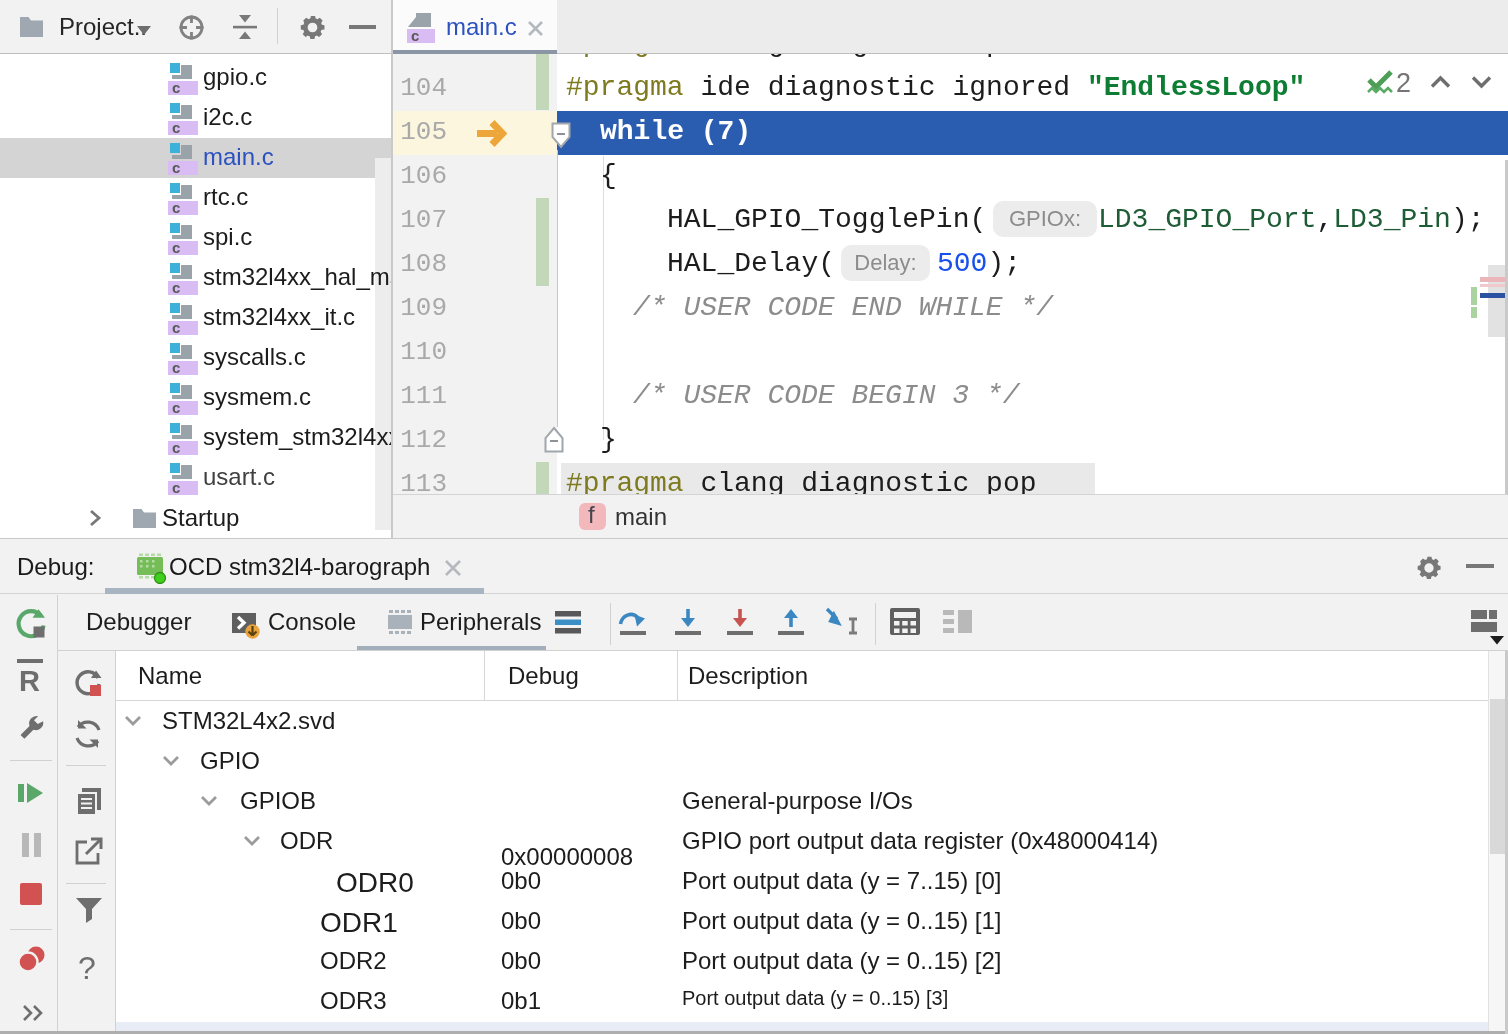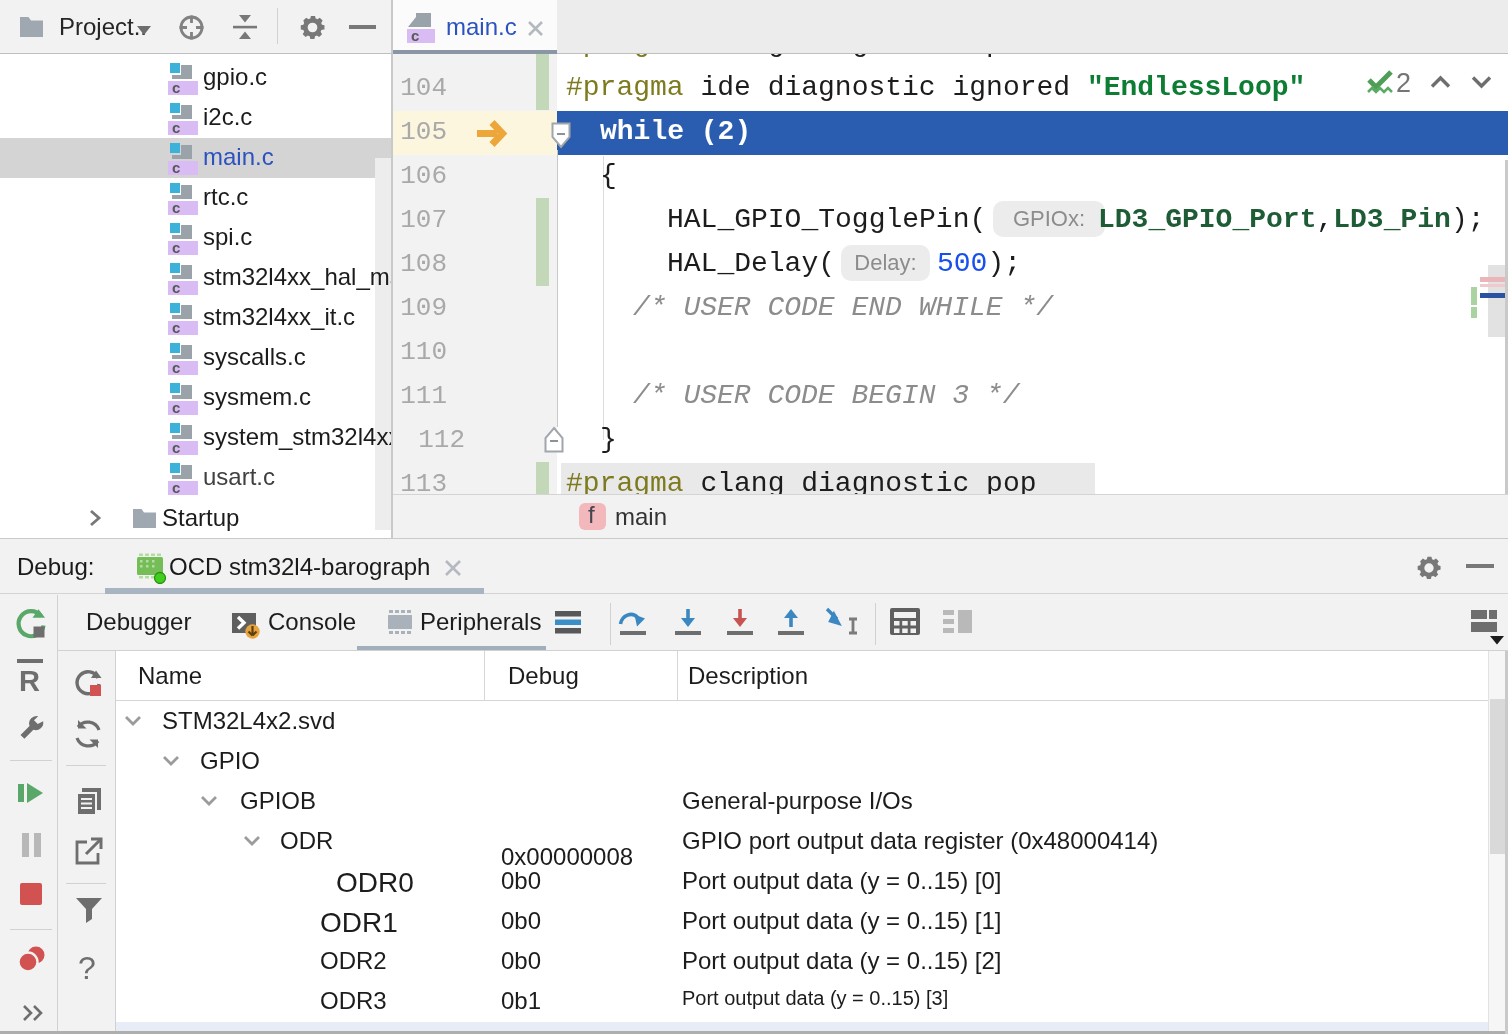--- a/index.html
+++ b/index.html
@@ -3,21 +3,21 @@
 <meta charset="utf-8">
 <style>
 *{margin:0;padding:0;box-sizing:border-box}
 html,body{width:1508px;height:1034px;overflow:hidden}
 body{position:relative;background:#fff;font-family:"Liberation Sans",sans-serif;font-size:24px;color:#1c1c1c}
 .a{position:absolute}
 .mono{font-family:"Liberation Mono",monospace;font-size:28px;line-height:44px;white-space:pre}
 .ln{font-family:"Liberation Mono",monospace;font-size:26px;line-height:44px;color:#a9a9a9;text-align:right;width:54px}
 .olive{color:#7d7a1f}
 .grn{color:#0d7d33;font-weight:bold}
-.mac{color:#1d5c35;font-weight:bold}
+.mac{color:#1d5c35;font-weight:normal}
 .num{color:#1750eb}
 .cmt{color:#8c8c8c;font-style:italic}
 .pill{position:absolute;background:#ececec;border-radius:10px;font-size:22px;color:#8c8c8c;text-align:center;line-height:36px;height:36px}
 .sep-v{position:absolute;width:1px;background:#d1d1d1}
 .sep-h{position:absolute;height:1px;background:#d1d1d1}
 .icon{position:absolute}
 .tabtxt{font-size:24px;color:#1c1c1c}
 </style>
 </head>
 <body>
@@ -40,34 +40,34 @@
 <div class="a" style="left:557px;top:150px;width:1px;height:277px;background:#c8c8c8"></div>
 
 <div class="a ln" style="left:393px;top:66px">104</div>
 <div class="a ln" style="left:393px;top:110px">105</div>
 <div class="a ln" style="left:393px;top:154px">106</div>
 <div class="a ln" style="left:393px;top:198px">107</div>
 <div class="a ln" style="left:393px;top:242px">108</div>
 <div class="a ln" style="left:393px;top:286px">109</div>
 <div class="a ln" style="left:393px;top:330px">110</div>
 <div class="a ln" style="left:393px;top:374px">111</div>
-<div class="a ln" style="left:411px;top:418px">112</div>
+<div class="a ln" style="left:393px;top:418px">112</div>
 <div class="a ln" style="left:393px;top:462px">113</div>
 
 <svg class="icon" style="left:474px;top:118px" width="34" height="30" viewBox="0 0 34 30">
     <rect x="3" y="12" width="20" height="7" fill="#eda63a"></rect>
     <path d="M18 4.5 L28.5 15.5 L18 26.5" stroke="#eda63a" stroke-width="7" fill="none"></path>
   </svg>
 
 <div class="a mono" style="left:566px;top:22px"><span class="olive">#pragma</span> clang diagnostic push</div>
 <div class="a mono" style="left:566px;top:66px"><span class="olive">#pragma</span> ide diagnostic ignored <span class="grn">"EndlessLoop"</span></div>
-<div class="a mono" style="left:600px;top:110px;color:#fff;font-weight:bold">while (2)</div>
+<div class="a mono" style="left:600px;top:110px;color:#fff;font-weight:bold">while (7)</div>
 <div class="a mono" style="left:600px;top:154px">{</div>
 <div class="a mono" style="left:667px;top:198px">HAL_GPIO_TogglePin(</div>
-<div class="pill" style="left:993px;top:201px;width:112px">GPIOx:</div>
+<div class="pill" style="left:993px;top:201px;width:104px">GPIOx:</div>
 <div class="a mono" style="left:1098px;top:198px"><span class="mac">LD3_GPIO_Port</span>,<span class="mac">LD3_Pin</span>);</div>
 <div class="a mono" style="left:667px;top:242px">HAL_Delay(</div>
 <div class="pill" style="left:841px;top:245px;width:89px">Delay:</div>
 <div class="a mono" style="left:937px;top:242px"><span class="num">500</span>);</div>
 <div class="a mono cmt" style="left:633px;top:286px">/* USER CODE END WHILE */</div>
 <div class="a mono cmt" style="left:633px;top:374px">/* USER CODE BEGIN 3 */</div>
 <div class="a mono" style="left:600px;top:418px">}</div>
 <div class="a mono" style="left:566px;top:462px"><span class="olive">#pragma</span> clang diagnostic pop</div>
 
 <svg class="icon" style="left:551px;top:122px" width="20" height="27" viewBox="0 0 20 27">
@@ -440,21 +440,21 @@
 <div class="a" style="left:240px;top:787px;font-size:24px">GPIOB</div>
 <div class="a" style="left:682px;top:787px;font-size:24px">General-purpose I/Os</div>
 <svg class="icon" style="left:243px;top:835px" width="18" height="12" viewBox="0 0 18 12">
     <path d="M2 2 L9 9 L16 2" stroke="#9b9b9b" stroke-width="2.8" fill="none"></path>
   </svg>
 <div class="a" style="left:280px;top:827px;font-size:24px">ODR</div>
 <div class="a" style="left:501px;top:843px;font-size:24px">0x00000008</div>
 <div class="a" style="left:682px;top:827px;font-size:24px">GPIO port output data register (0x48000414)</div>
 <div class="a" style="left:336px;top:867px;font-size:28px">ODR0</div>
 <div class="a" style="left:501px;top:867px;font-size:24px">0b0</div>
-<div class="a" style="left:682px;top:867px;font-size:24px">Port output data (y = 0..15) [0]</div>
+<div class="a" style="left:682px;top:867px;font-size:24px">Port output data (y = 7..15) [0]</div>
 <div class="a" style="left:320px;top:907px;font-size:28px">ODR1</div>
 <div class="a" style="left:501px;top:907px;font-size:24px">0b0</div>
 <div class="a" style="left:682px;top:907px;font-size:24px">Port output data (y = 0..15) [1]</div>
 <div class="a" style="left:320px;top:947px;font-size:24px">ODR2</div>
 <div class="a" style="left:501px;top:947px;font-size:24px">0b0</div>
 <div class="a" style="left:682px;top:947px;font-size:24px">Port output data (y = 0..15) [2]</div>
 <div class="a" style="left:320px;top:987px;font-size:24px">ODR3</div>
 <div class="a" style="left:501px;top:987px;font-size:24px">0b1</div>
 <div class="a" style="left:682px;top:987px;font-size:20px">Port output data (y = 0..15) [3]</div>
 <div class="a" style="left:116px;top:1022px;width:1372px;height:10px;background:#e8ecf6"></div>

